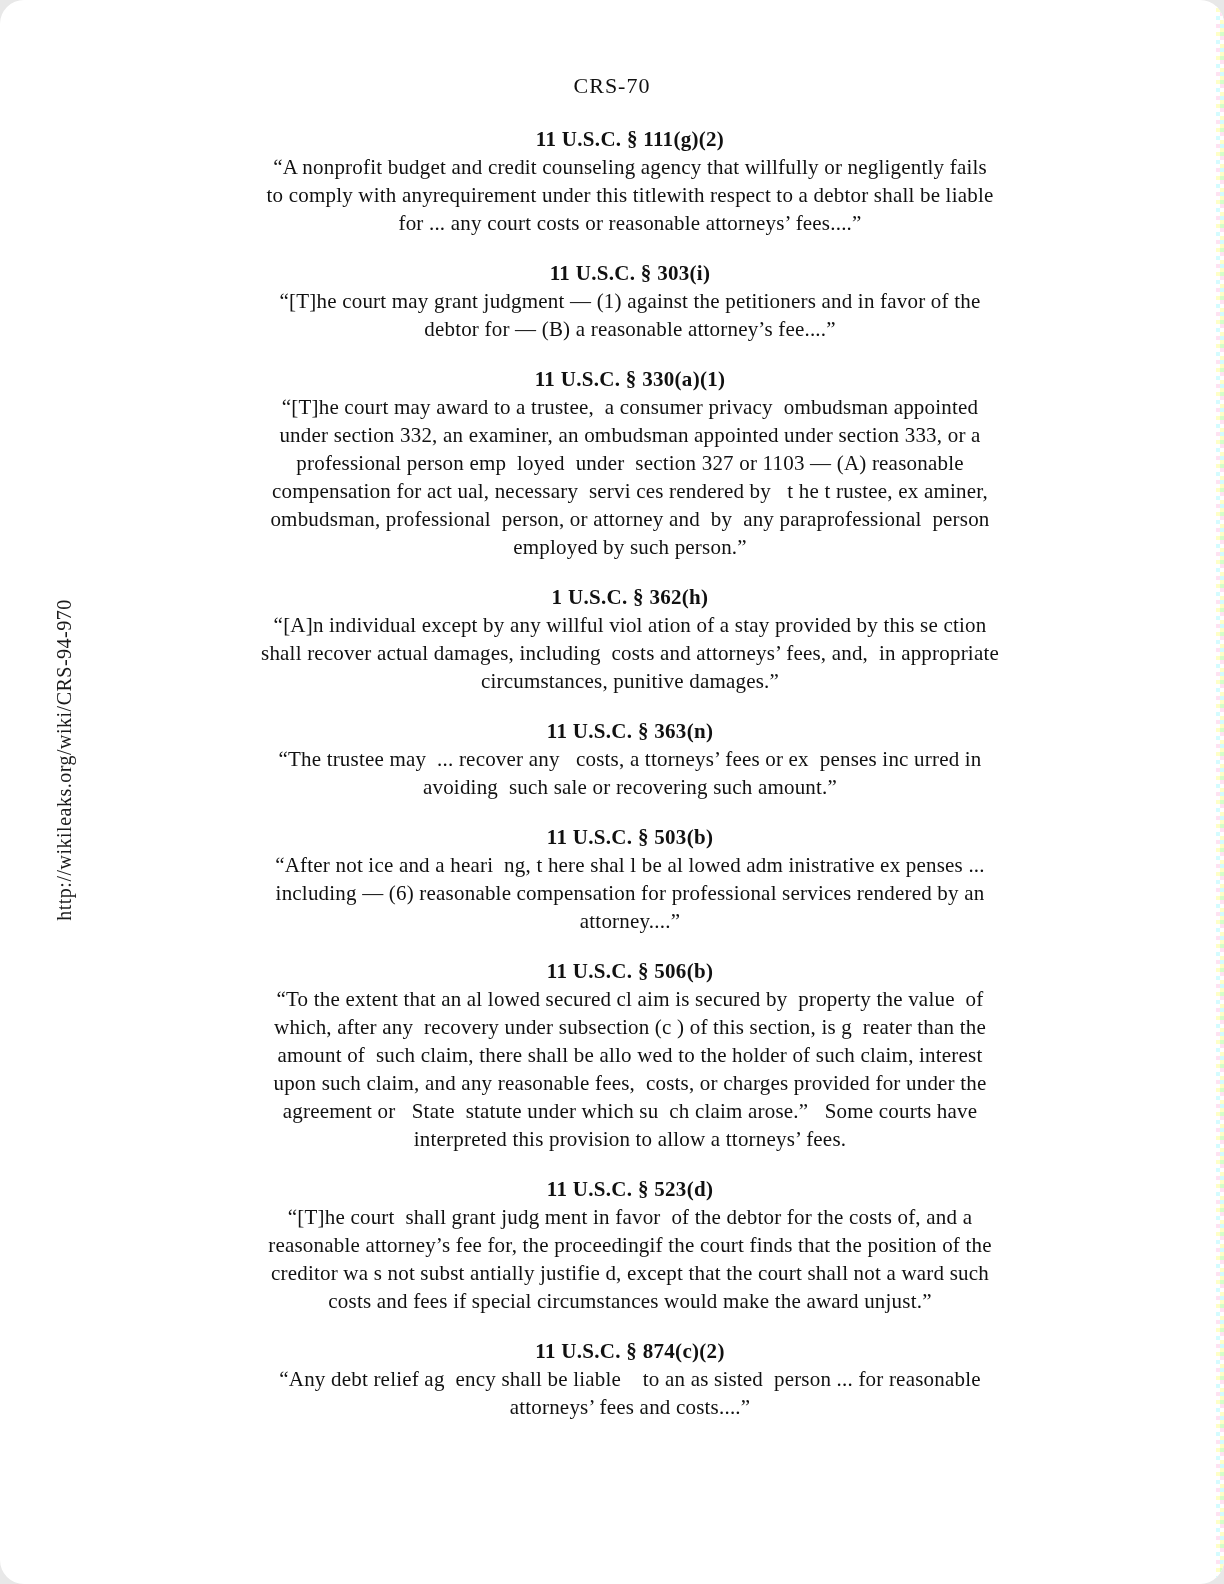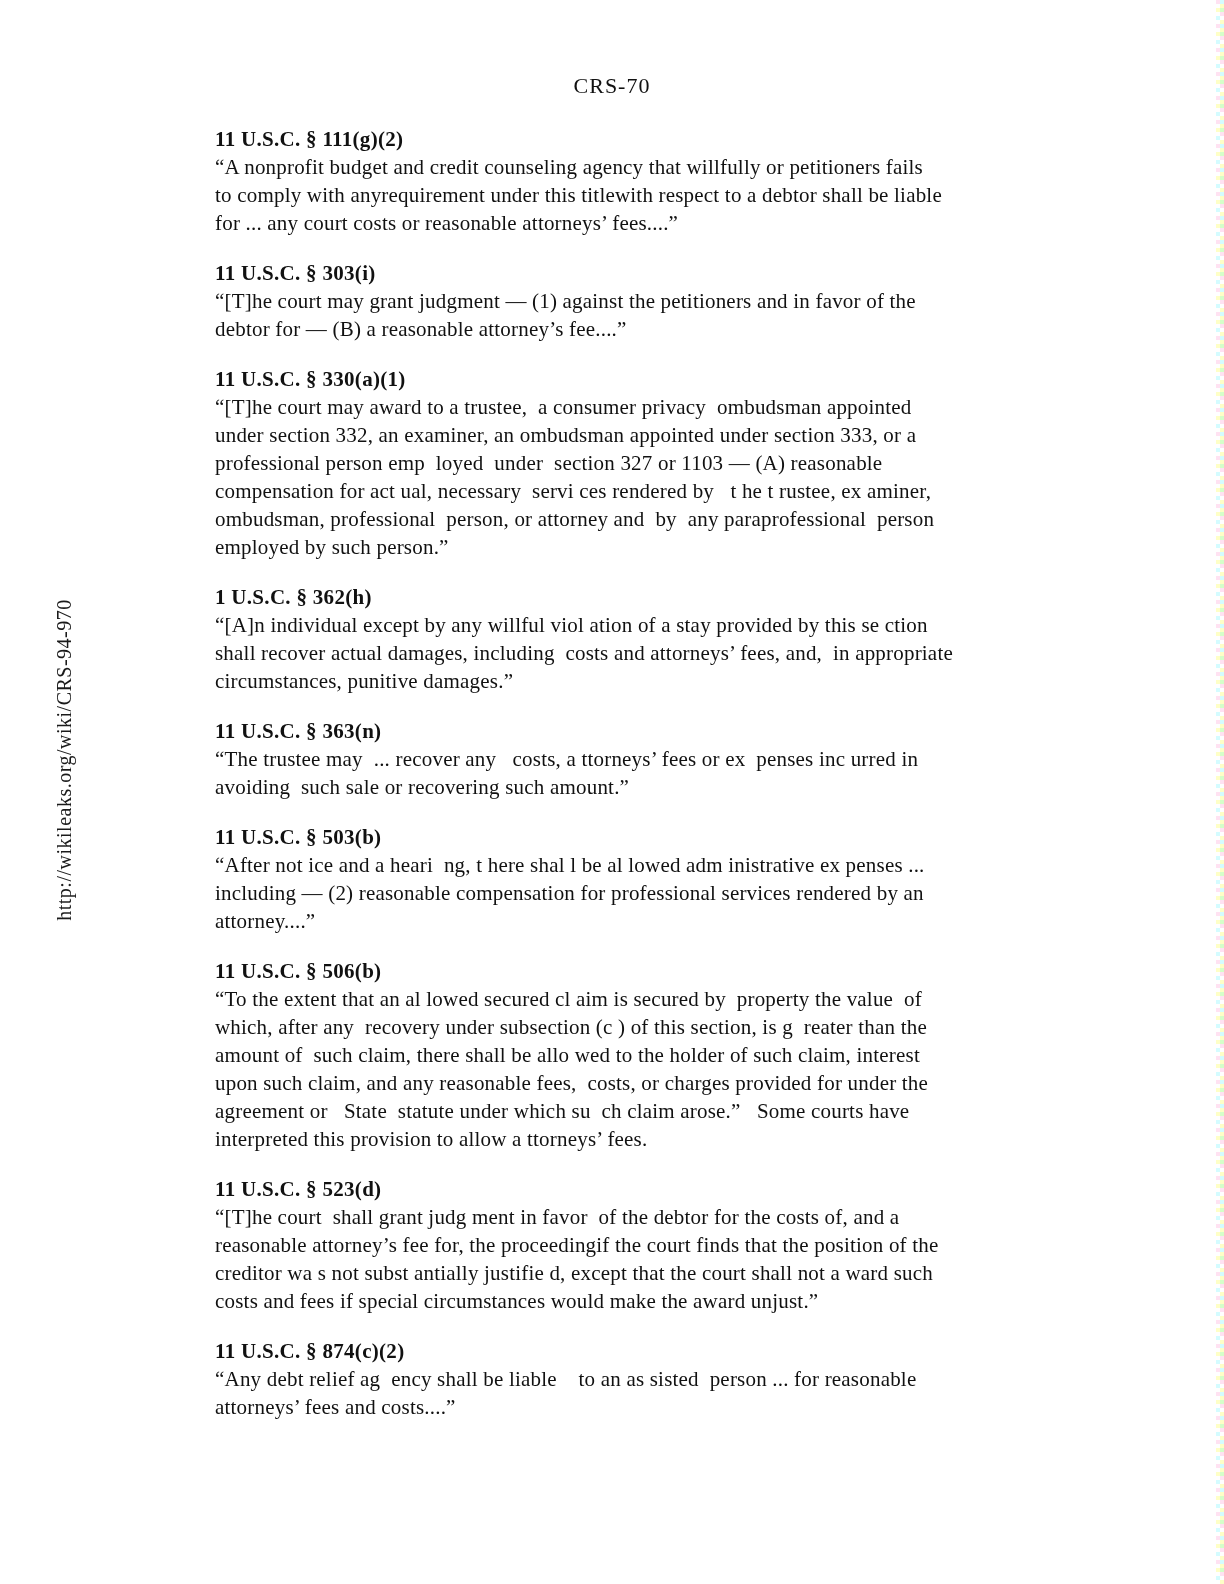--- a/index.html
+++ b/index.html
@@ -4,36 +4,38 @@
 <style>
   html, body { margin: 0; padding: 0; background: #e8e8e8; }
   .page {
     position: relative;
     width: 1224px;
     height: 1584px;
     background: #ffffff;
     overflow: hidden;
     font-family: "Liberation Serif", "DejaVu Serif", serif;
     color: #111111;
+    border-radius: 24px;
   }
   .page-header {
     position: absolute;
     top: 72px;
     left: 0;
     width: 100%;
     text-align: center;
     font-size: 22px;
     line-height: 28px;
     letter-spacing: 1px;
   }
   .content {
     position: absolute;
     top: 125px;
     left: 215px;
     width: 830px;
+    text-align: center;
   }
   .section { margin: 0 0 22px 0; }
   .section-heading {
     font-weight: bold;
     font-size: 21px;
     line-height: 28px;
     white-space: pre;
     letter-spacing: 0.3px;
   }
   .section-body {
@@ -98,21 +100,21 @@
 <div class="page">
 
   <div class="page-header">CRS-70</div>
 
   <div class="watermark">http://wikileaks.org/wiki/CRS-94-970</div>
 
   <div class="content">
 
     <div class="section">
       <div class="section-heading">11 U.S.C. § 111(g)(2)</div>
-      <div class="section-body">“A nonprofit budget and credit counseling agency that willfully or petitioners fails
+      <div class="section-body">“A nonprofit budget and credit counseling agency that willfully or negligently fails
 to comply with anyrequirement under this titlewith respect to a debtor shall be liable
 for ... any court costs or reasonable attorneys’ fees....”</div>
     </div>
 
     <div class="section">
       <div class="section-heading">11 U.S.C. § 303(i)</div>
       <div class="section-body">“[T]he court may grant judgment — (1) against the petitioners and in favor of the
 debtor for — (B) a reasonable attorney’s fee....”</div>
     </div>
 
@@ -135,21 +137,21 @@
 
     <div class="section">
       <div class="section-heading">11 U.S.C. § 363(n)</div>
       <div class="section-body">“The trustee may  ... recover any   costs, a ttorneys’ fees or ex  penses inc urred in
 avoiding  such sale or recovering such amount.”</div>
     </div>
 
     <div class="section">
       <div class="section-heading">11 U.S.C. § 503(b)</div>
       <div class="section-body">“After not ice and a heari  ng, t here shal l be al lowed adm inistrative ex penses ...
-including — (2) reasonable compensation for professional services rendered by an
+including — (6) reasonable compensation for professional services rendered by an
 attorney....”</div>
     </div>
 
     <div class="section">
       <div class="section-heading">11 U.S.C. § 506(b)</div>
       <div class="section-body">“To the extent that an al lowed secured cl aim is secured by  property the value  of
 which, after any  recovery under subsection (c ) of this section, is g  reater than the
 amount of  such claim, there shall be allo wed to the holder of such claim, interest
 upon such claim, and any reasonable fees,  costs, or charges provided for under the
 agreement or   State  statute under which su  ch claim arose.”   Some courts have

